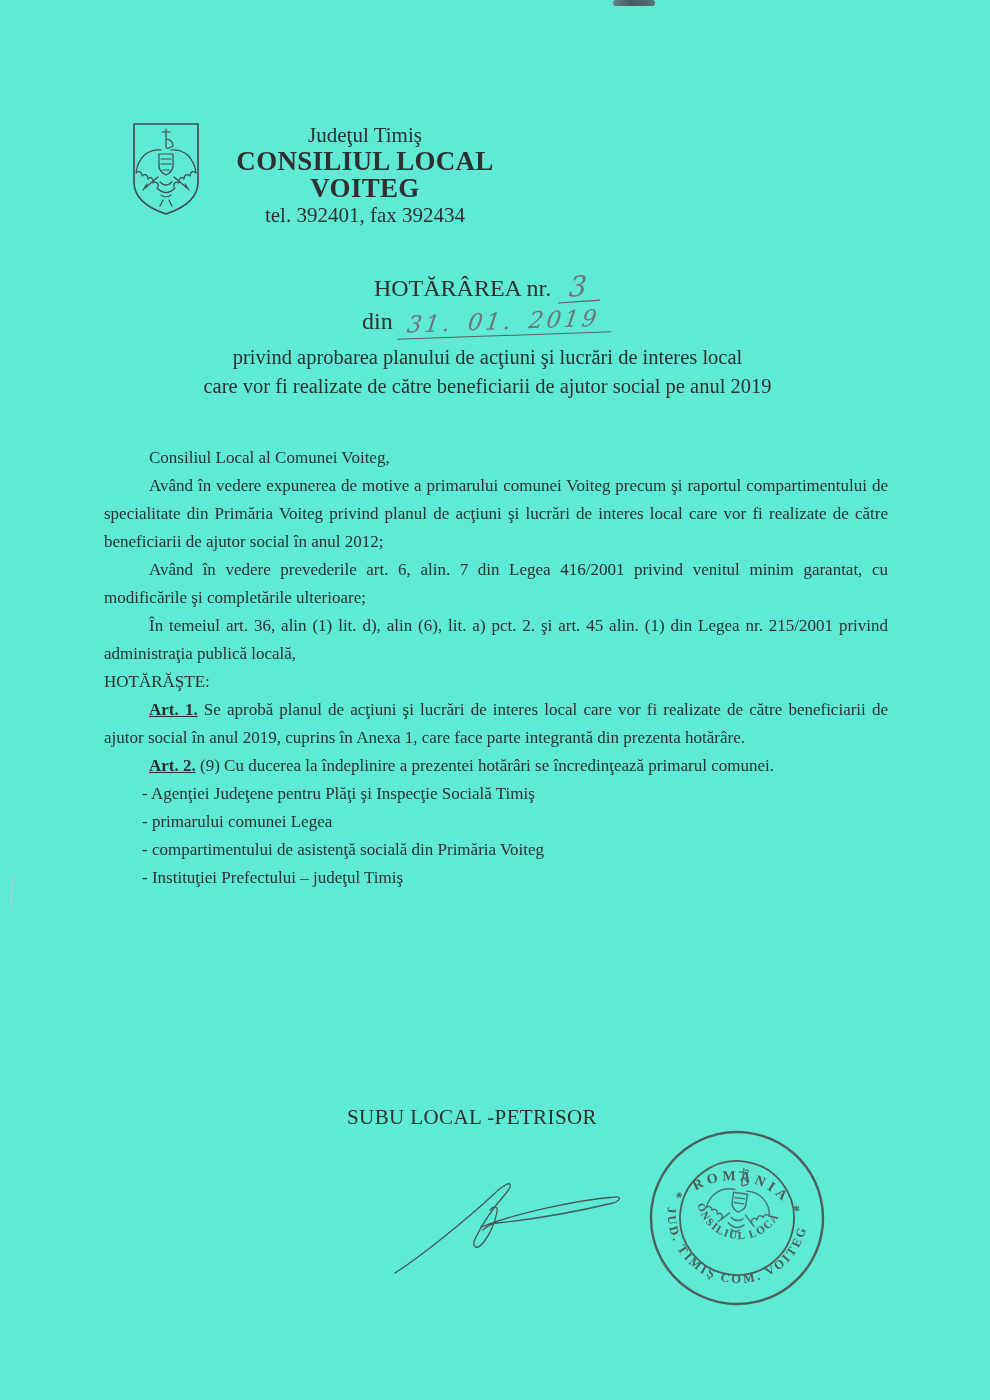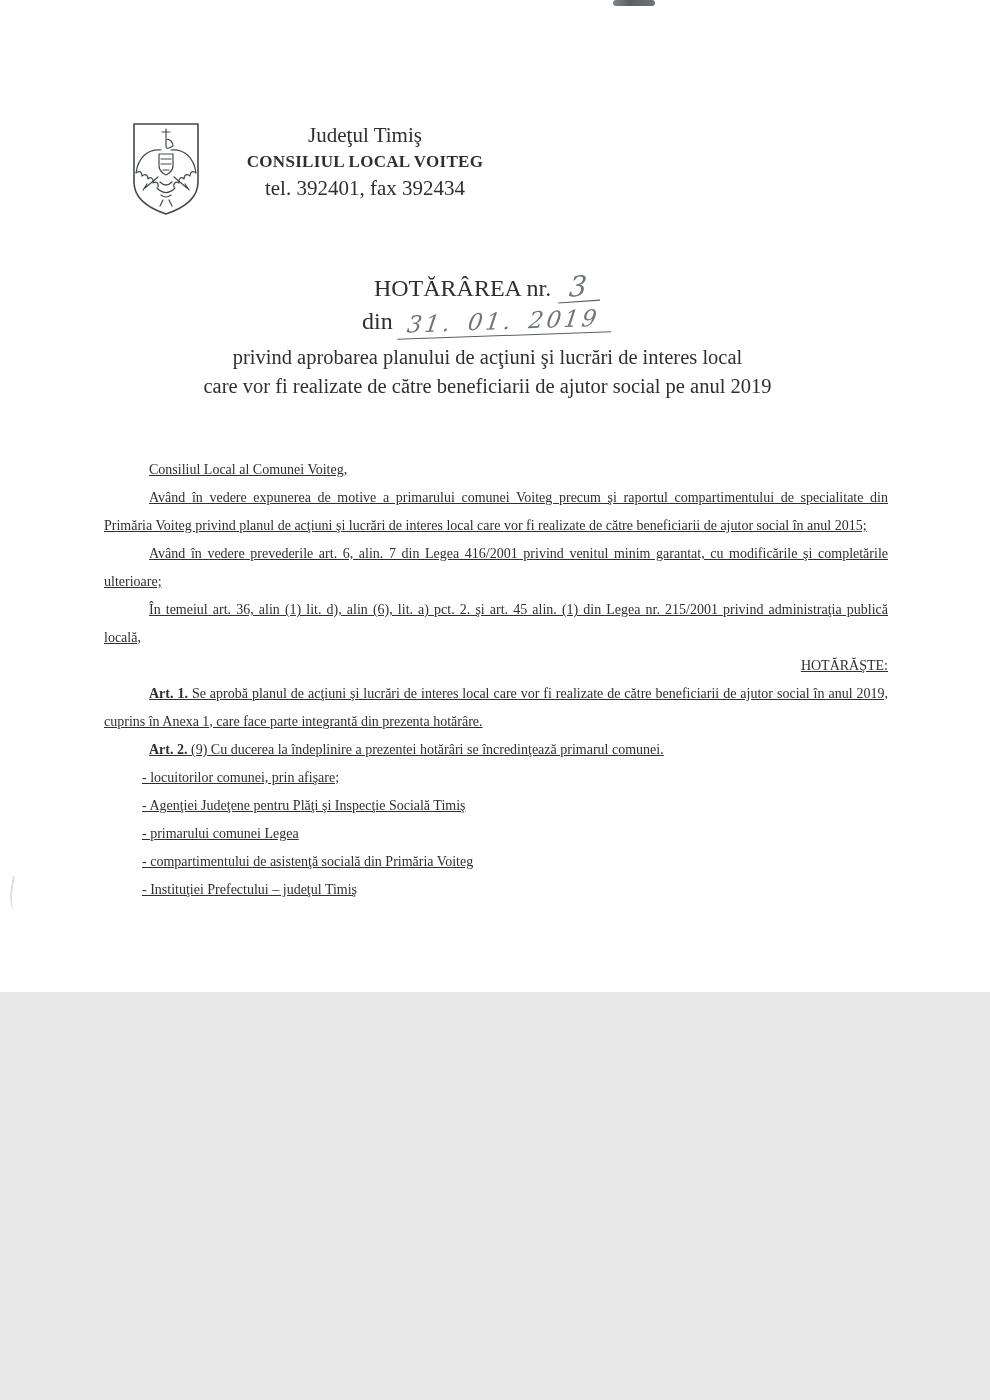--- a/index.html
+++ b/index.html
@@ -1,50 +1,50 @@
 <!DOCTYPE html>
 <html><head>
 <meta charset="utf-8">
 <style>
   * { margin:0; padding:0; box-sizing:border-box; }
   html,body { background:#e8e8e8; }
   .page {
-    position:relative; width:990px; height:992px; margin:0 auto;
-    background:#ffffff; overflow:hidden;
+    position:relative; width:990px; height:1400px; margin:0 auto;
+    background:#5eead4; overflow:hidden;
     font-family:"Liberation Serif","DejaVu Serif",serif;
     color:#2f2f2f;
   }
   .smudge { position:absolute; left:613px; top:0; width:42px; height:6px;
     background:linear-gradient(90deg,#6a6f73,#3f4448 40%,#565b60); border-radius:3px; opacity:.85; }
   .edge-mark { position:absolute; left:10px; top:876px; width:10px; height:34px;
     border-left:2px solid #c9c9c9; border-radius:0 0 0 70%; transform:rotate(9deg); opacity:.65; }
 
   
   .emblem { position:absolute; left:127px; top:120px; width:78px; height:97px; }
   .lh-text { position:absolute; left:200px; top:122px; width:330px; text-align:center; }
   .lh-county { font-size:21px; line-height:26px; }
-  .lh-org { font-size:17px; font-weight:bold; line-height:27px; letter-spacing:.3px; }
+  .lh-org { font-size:27px; font-weight:bold; line-height:27px; letter-spacing:.3px; }
   .lh-contact { font-size:21px; line-height:27px; }
 
   
   .title-block { position:absolute; left:0; top:272px; width:975px; text-align:center; }
   .t1 { font-size:24px; line-height:32px; }
   .t2 { font-size:24px; line-height:30px; margin-top:2px; }
   .hw { display:inline-block; font-style:italic; color:#70757a;
         font-family:"DejaVu Serif",serif; border-bottom:1.5px solid #5a5e63; transform:rotate(-2deg); }
   .hw-nr { font-size:28px; line-height:26px; padding:0 14px 1px 10px; margin-left:8px; transform:rotate(-4deg) skewX(-8deg); }
   .hw-date { font-size:23px; line-height:24px; padding:0 14px 2px 8px; margin-left:6px;
              letter-spacing:3px; word-spacing:5px; transform:rotate(-2deg) skewX(-10deg); }
   .subtitle { font-size:20.5px; line-height:28.5px; margin-top:7px; }
 
   
-  .body { position:absolute; left:104px; top:456px; width:784px;
-          font-size:14px; line-height:28px; text-align:justify;text-decoration:underline; }
+  .body { position:absolute; left:104px; top:444px; width:784px;
+          font-size:17px; line-height:28px; text-align:justify; }
   .body p { margin:0; text-indent:45px; }
-  .body p.decree { text-indent:0; text-align:right; }
+  .body p.decree { text-indent:0; text-align:left; }
   .body p.list-head { text-indent:38px; text-align:left; margin-top:1px; }
   .body .comm-list p { margin-left:38px; text-indent:0; text-align:left; }
   .artlabel { font-weight:bold; text-decoration:underline;margin-top:16px; }
 
   
   .sig-block { position:absolute; left:0; top:1100px; width:944px; text-align:center;
                font-size:21px; line-height:34px; letter-spacing:.4px; }
   .signature { position:absolute; left:385px; top:1165px; width:255px; height:115px; }
 
   
@@ -93,28 +93,27 @@
       <span>din</span><span class="hw hw-date">31. 01. 2019</span>
     </div>
     <div class="subtitle">
       <div>privind aprobarea planului de acţiuni şi lucrări de interes local</div>
       <div>care vor fi realizate de către beneficiarii de ajutor social pe anul 2019</div>
     </div>
   </div>
 
   <div class="body">
     <p>Consiliul Local al Comunei Voiteg,</p>
-    <p>Având în vedere expunerea de motive a primarului comunei Voiteg precum şi raportul compartimentului de specialitate din Primăria Voiteg privind planul de acţiuni şi lucrări de interes local care vor fi realizate de către beneficiarii de ajutor social în anul 2015;</p>
+    <p>Având în vedere expunerea de motive a primarului comunei Voiteg precum şi raportul compartimentului de specialitate din Primăria Voiteg privind planul de acţiuni şi lucrări de interes local care vor fi realizate de către beneficiarii de ajutor social în anul 2012;</p>
     <p>Având în vedere prevederile art. 6, alin. 7 din Legea 416/2001 privind venitul minim garantat, cu modificările şi completările ulterioare;</p>
     <p>În temeiul art. 36, alin (1) lit. d), alin (6), lit. a) pct. 2. şi art. 45 alin. (1) din Legea nr. 215/2001 privind administraţia publică locală,</p>
     <p class="decree">HOTĂRĂŞTE:</p>
     <p><span class="artlabel">Art. 1.</span><span> Se aprobă planul de acţiuni şi lucrări de interes local care vor fi realizate de către beneficiarii de ajutor social în anul 2019, cuprins în Anexa 1, care face parte integrantă din prezenta hotărâre.</span></p>
     <p><span class="artlabel">Art. 2.</span><span> (9) Cu ducerea la îndeplinire a prezentei hotărâri se încredinţează primarul comunei.</span></p>
     <div class="comm-list">
-      <p>- locuitorilor comunei, prin afişare;</p>
       <p>- Agenţiei Judeţene pentru Plăţi şi Inspecţie Socială Timiş</p>
       <p>- primarului comunei Legea</p>
       <p>- compartimentului de asistenţă socială din Primăria Voiteg</p>
       <p>- Instituţiei Prefectului – judeţul Timiş</p>
     </div>
   </div>
 
   <div class="sig-block">
     <div>SUBU LOCAL -PETRISOR</div>
   </div>

